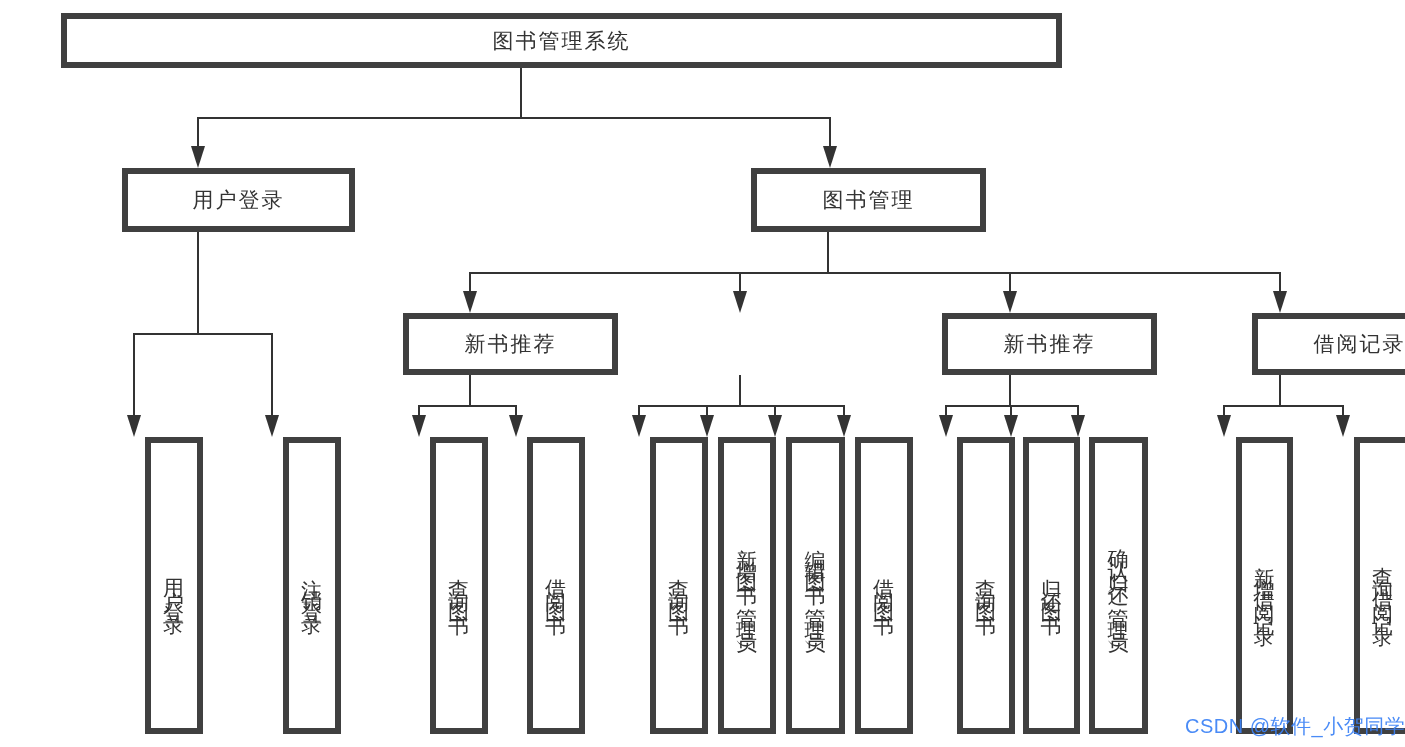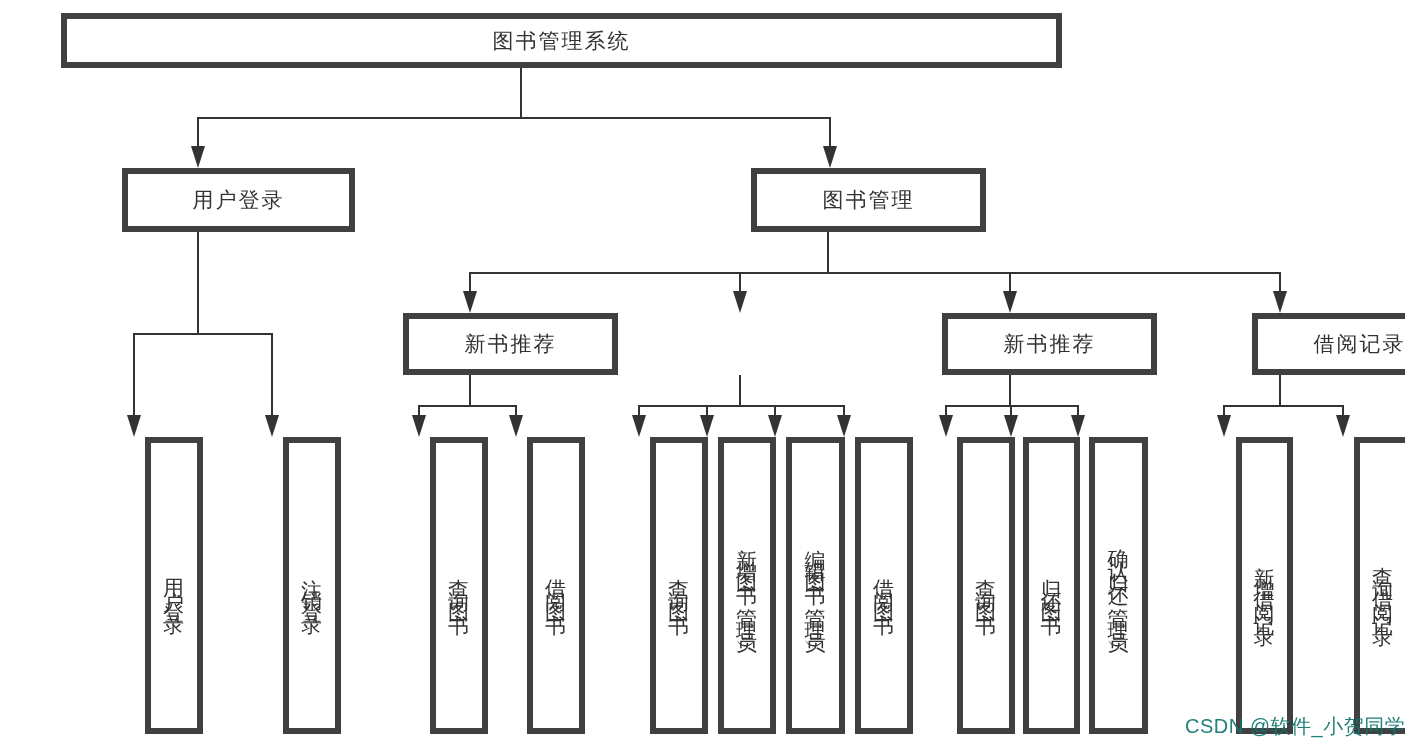--- a/index.html
+++ b/index.html
@@ -35,21 +35,21 @@
     text-orientation:mixed;
     letter-spacing:12px;
     line-height:1;
     font-size:21px;
   }
   .watermark{
     position:absolute;
     left:1185px;
     top:713px;
     font-size:20px;
-    color:#0f766e;
+    color:#3b82f6;
     letter-spacing:0.5px;
     opacity:0.92;
     z-index:6;
     white-space:nowrap;
   }
 </style>
 </head>
 <body>
 
 <div id="stage">

